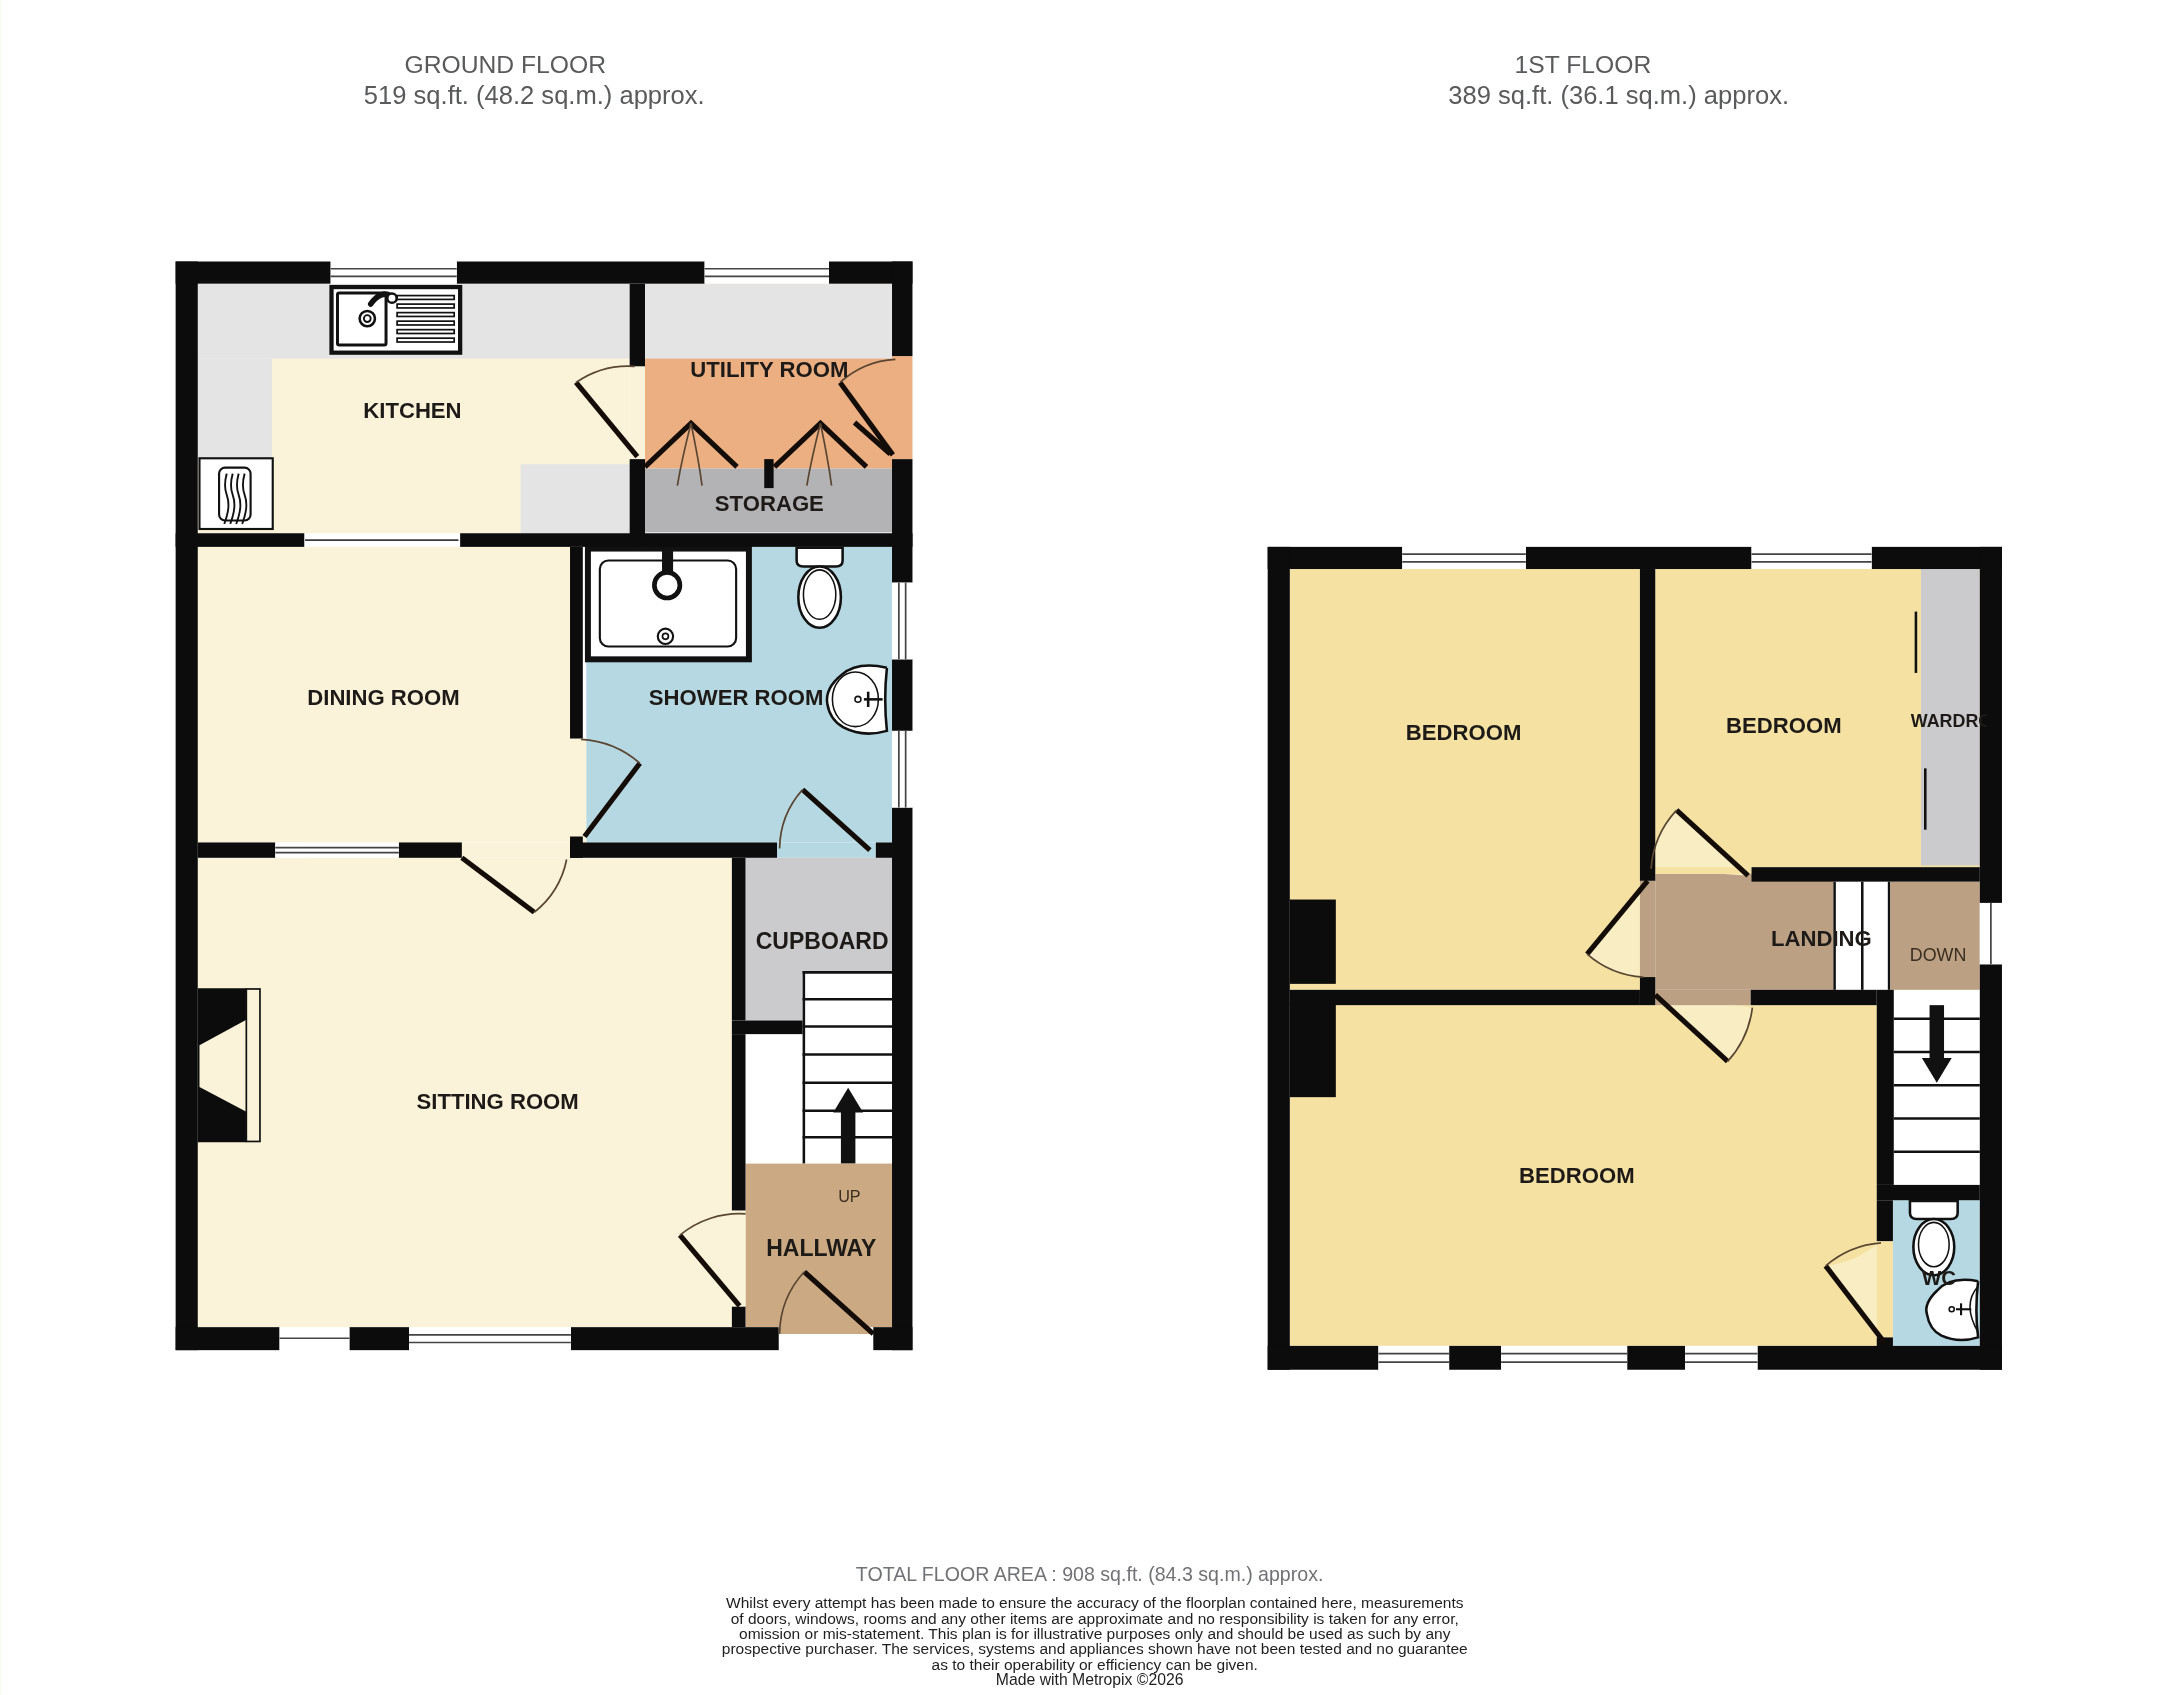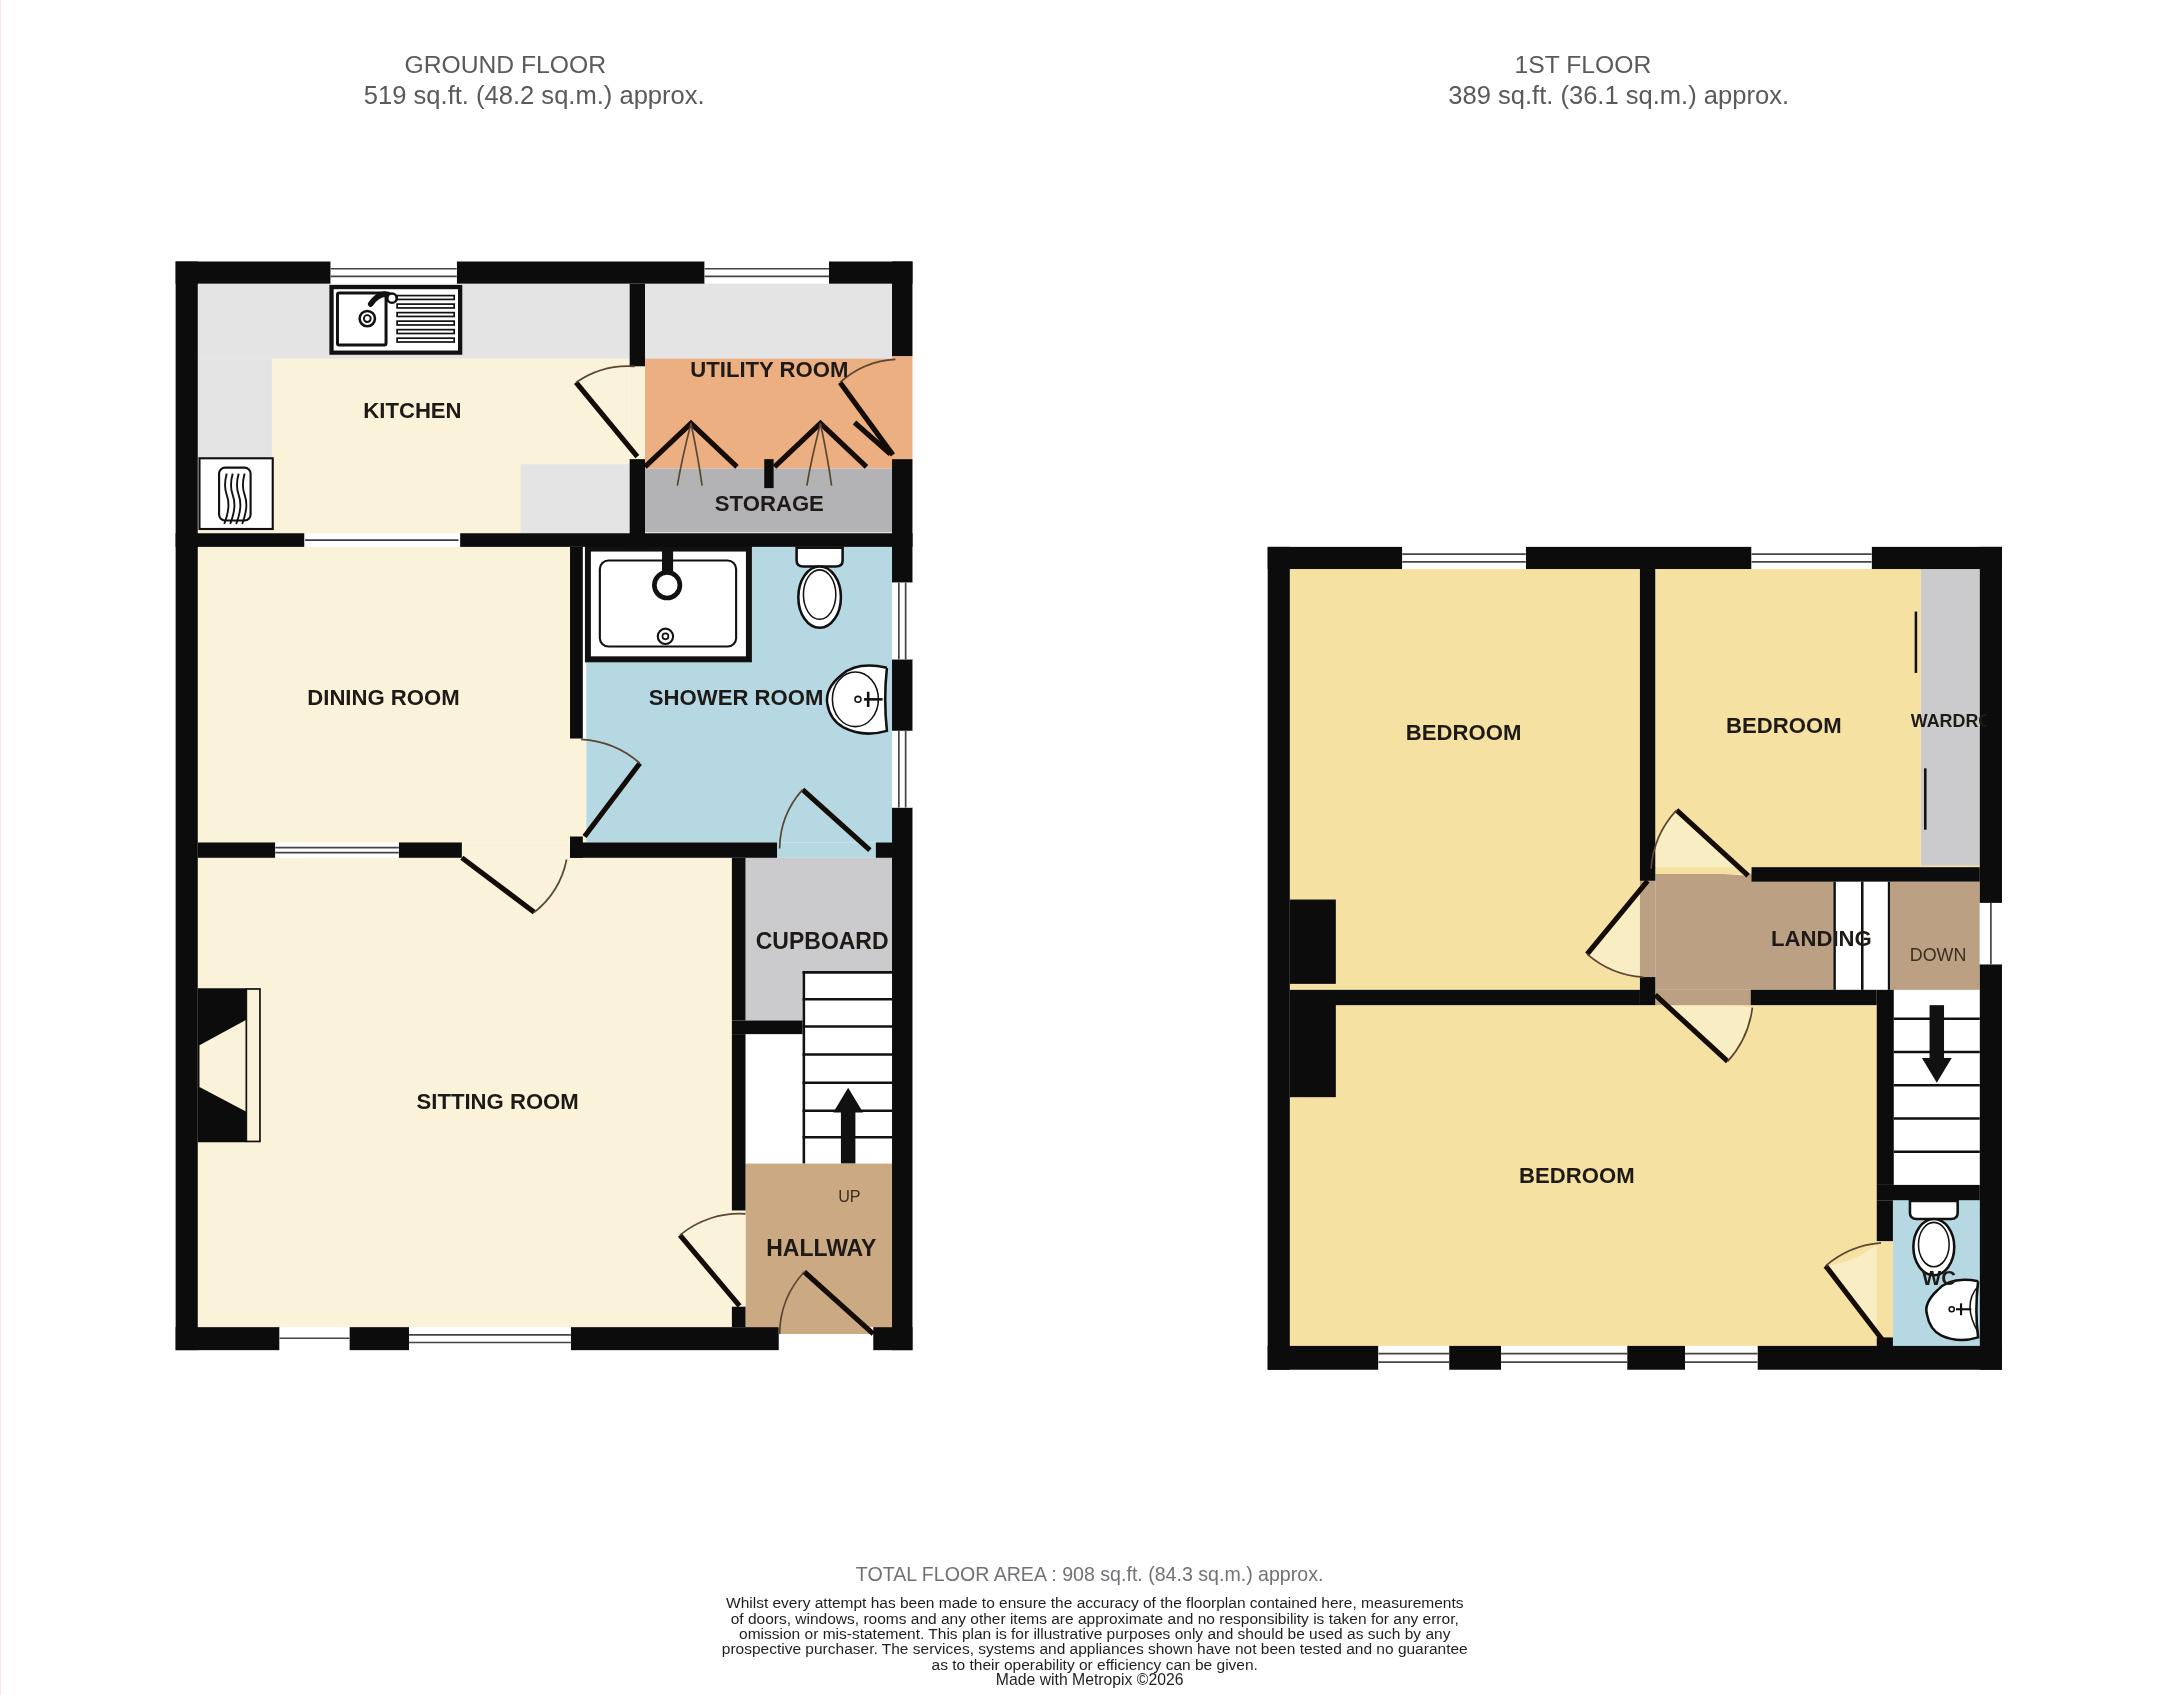--- a/index.html
+++ b/index.html
@@ -1,16 +1,16 @@
 <!DOCTYPE html>
 <html style="font-size:13.6px"><head>
 <meta charset="utf-8">
 <style>
   html,body{margin:0;padding:0;background:#ffffff;}
-  .page{position:relative;width:2064px;height:1696px;background:#ec4899;overflow:hidden;}
+  .page{position:relative;width:2064px;height:1696px;background:#bef264;overflow:hidden;}
   svg{position:absolute;left:0;top:0;}
   text{font-family:"Liberation Sans", sans-serif;}
   .rl{font-weight:bold;font-size:26px;fill:#1d1a17;}
   .sm{font-size:18px;fill:#3a2e20;}
   .ttl{font-size:29px;fill:#595a5c;}
 </style>
 </head>
 <body>
 <div class="page">
 <svg width="2181" height="1696" viewBox="0 0 2560 1991">

